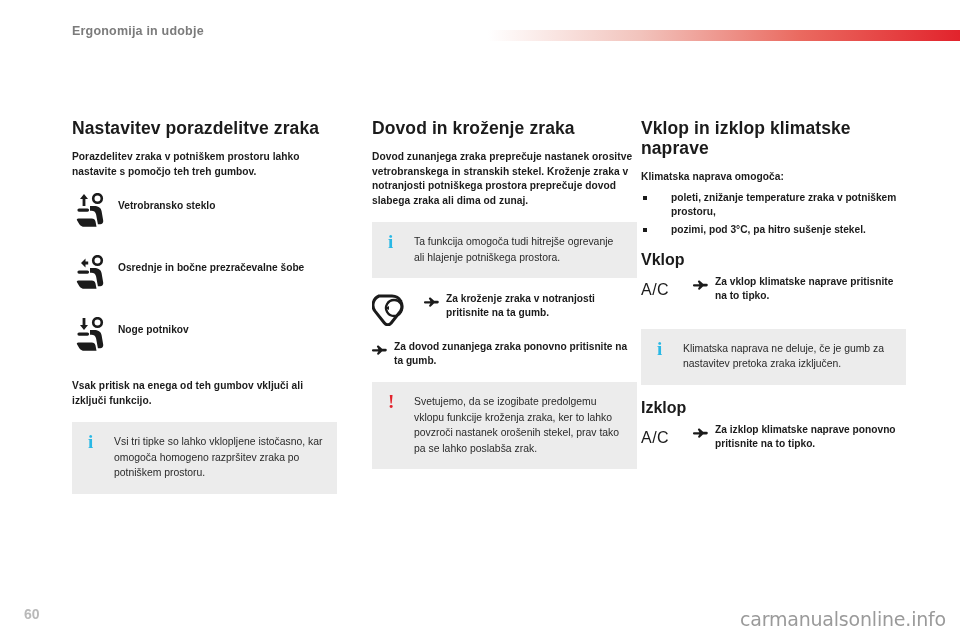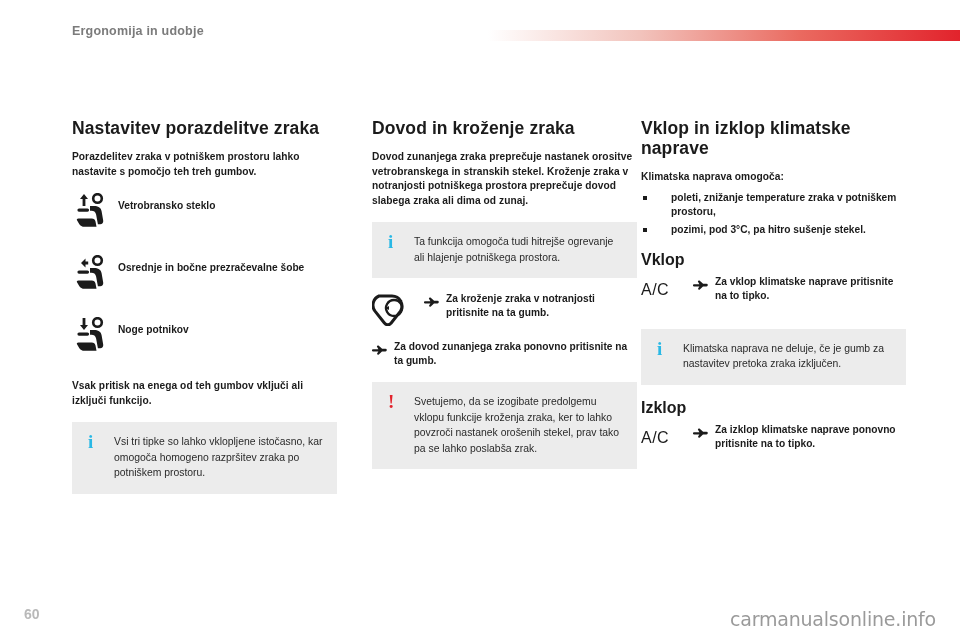--- a/index.html
+++ b/index.html
@@ -188,21 +188,21 @@
   .page-number {
     position: absolute;
     left: 24px;
     bottom: 18px;
     font-size: 14px;
     font-weight: bold;
     color: #b9b9b9;
   }
   .watermark {
     position: absolute;
-    right: 24px;
+    right: 14px;
     bottom: 10px;
     font-size: 19px;
     color: #9a9a9a;
     font-family: "DejaVu Sans", sans-serif;
     letter-spacing: -0.2px;
   }
 </style>
 </head>
 <body>
 

